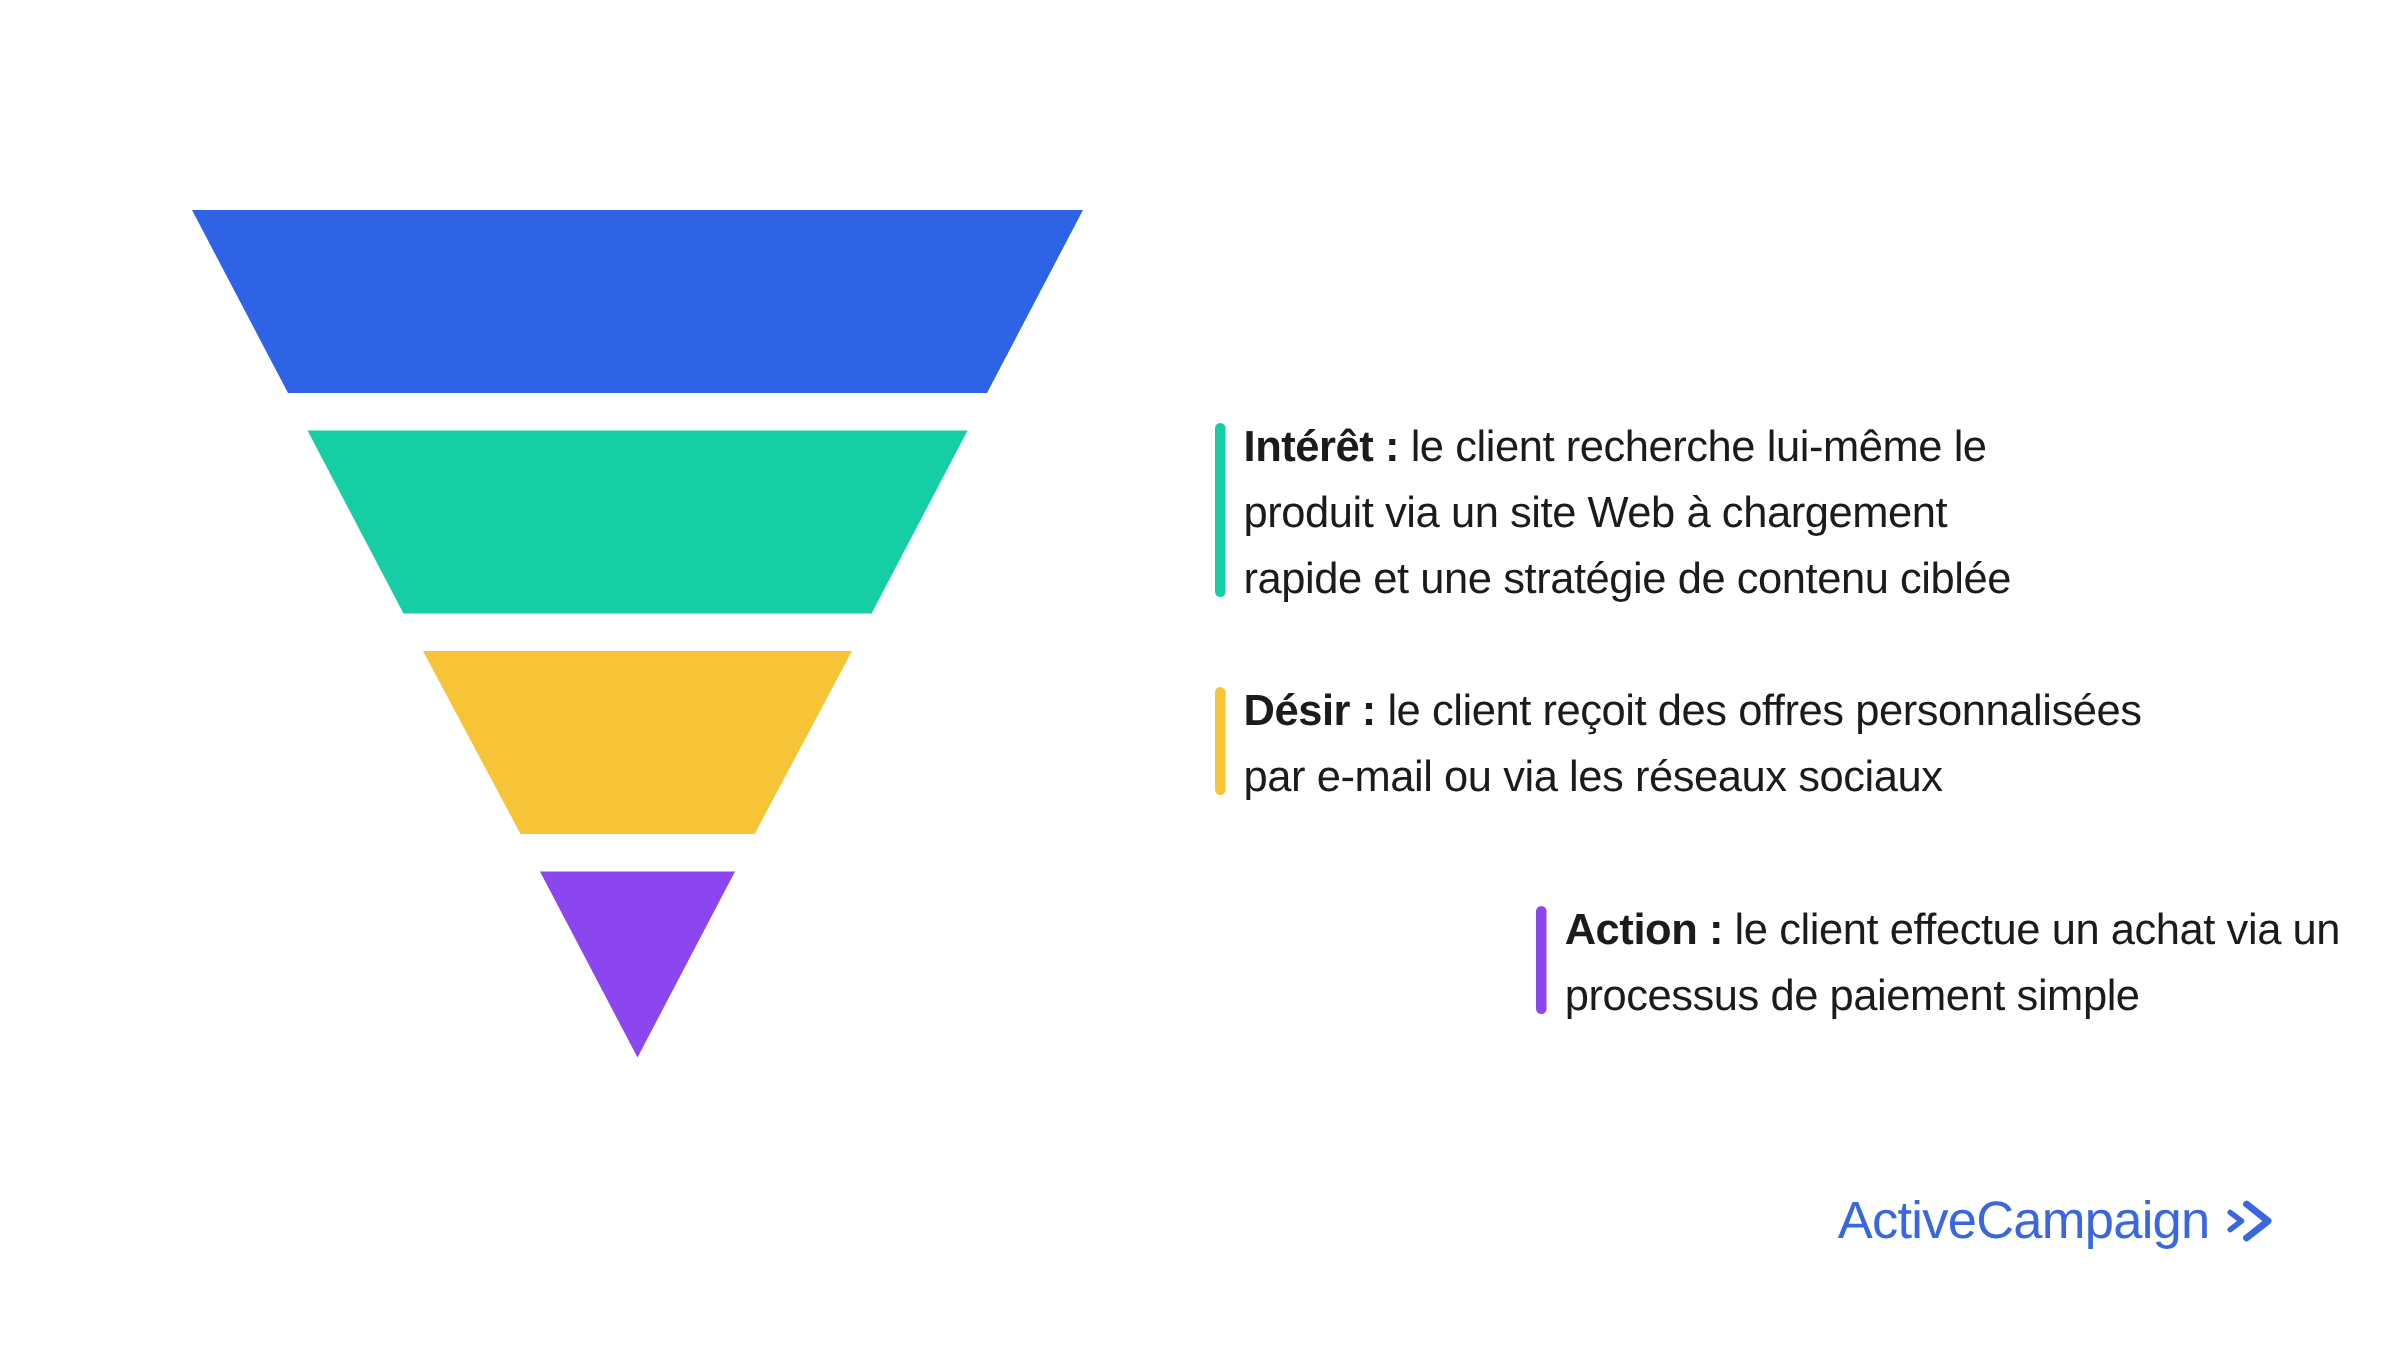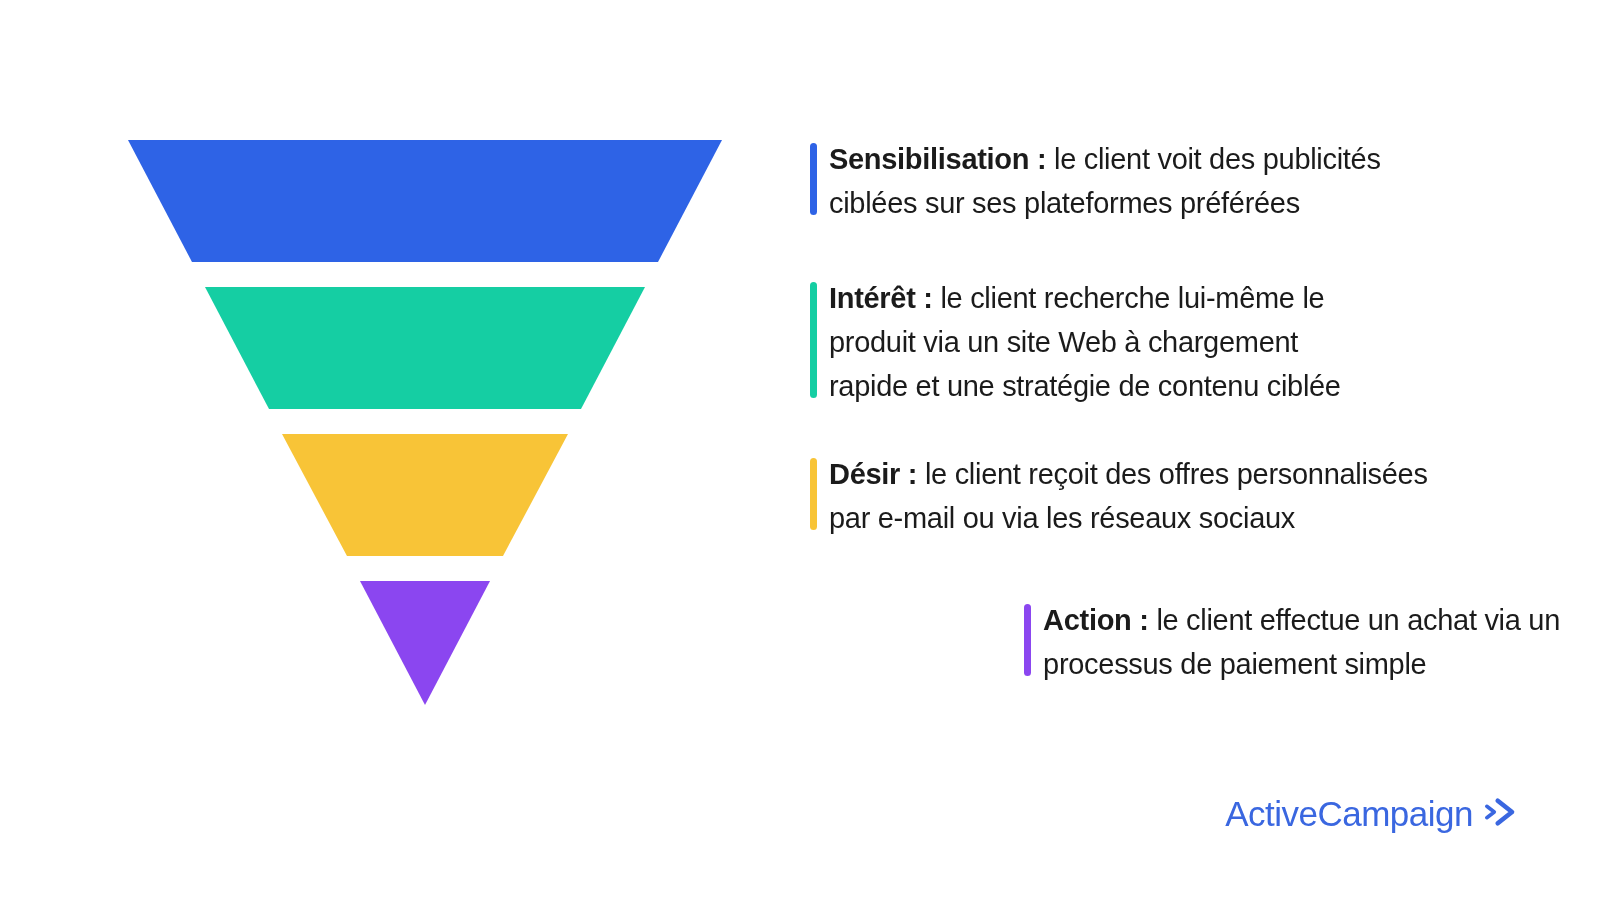--- a/index.html
+++ b/index.html
@@ -48,21 +48,21 @@
   }
   .legend-body {
     white-space: pre-line;
     font-weight: 400;
   }
   .brand {
     position: absolute;
     top: 794px;
     right: 82px;
     display: flex;
-    align-items: flex-start;
+    align-items: center;
     gap: 9px;
   }
   .brand-text {
     font-size: 35px;
     font-weight: 500;
     letter-spacing: -0.5px;
   }
   .brand-chevron-svg {
     display: block;
     width: 36px;
@@ -80,25 +80,20 @@
 
   <svg class="funnel-svg" viewBox="0 0 850 760" aria-hidden="true">
     <polygon points="128,140 722,140 658,262 192,262" style="fill: rgb(46, 99, 230);"></polygon>
     <polygon points="205,287 645,287 581,409 269,409" style="fill: rgb(21, 206, 163);"></polygon>
     <polygon points="282,434 568,434 503,556 347,556" style="fill: rgb(248, 196, 55);"></polygon>
     <polygon points="360,581 490,581 425,705" style="fill: rgb(139, 70, 240);"></polygon>
   </svg>
 
   <div class="legend-item" id="item-1">
     <div class="tick-bar" style="background: rgb(46, 99, 230);"></div>
-    <p class="legend-text">
-      <strong class="legend-lead">Sensibilisation :</strong>
-      <span class="legend-body">le client voit des publicités
-ciblées sur ses plateformes préférées</span>
-    </p>
   </div>
 
   <div class="legend-item" id="item-3">
     <div class="tick-bar" style="background: rgb(248, 196, 55);"></div>
     <p class="legend-text">
       <strong class="legend-lead">Désir :</strong>
       <span class="legend-body">le client reçoit des offres personnalisées
 par e-mail ou via les réseaux sociaux</span>
     </p>
   </div>

